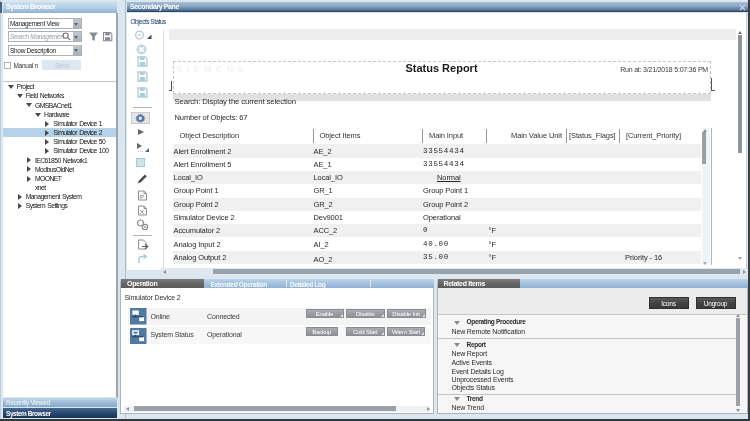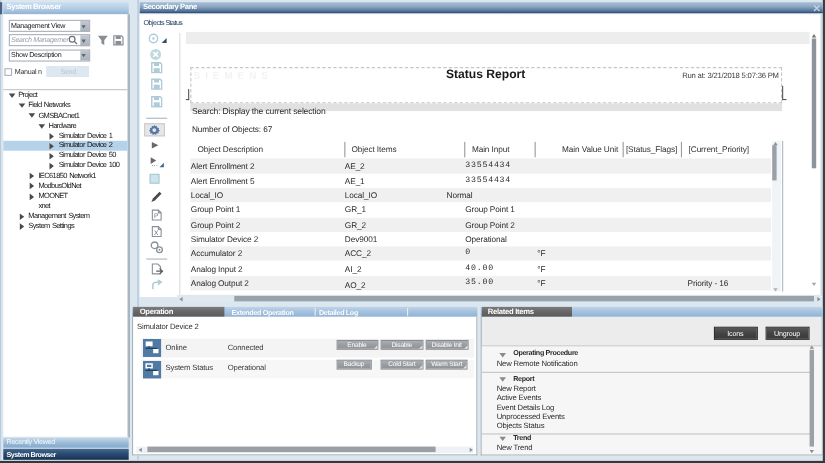--- a/index.html
+++ b/index.html
@@ -179,21 +179,21 @@
 <div class="s75" style="left:173.5px;top:146.5px;color:#2a2a2a;">Alert Enrollment 2</div>
 <div class="s75" style="left:313.5px;top:146.5px;color:#2a2a2a;">AE_2</div>
 <div class="s75 num" style="left:423px;top:146.5px;color:#2a2a2a;">33554434</div>
 <div class="abs" style="left:172.5px;top:157.6px;width:528px;height:13.3px;background:#ffffff;"></div>
 <div class="s75" style="left:173.5px;top:159.8px;color:#2a2a2a;">Alert Enrollment 5</div>
 <div class="s75" style="left:313.5px;top:159.8px;color:#2a2a2a;">AE_1</div>
 <div class="s75 num" style="left:423px;top:159.8px;color:#2a2a2a;">33554434</div>
 <div class="abs" style="left:172.5px;top:170.9px;width:528px;height:13.3px;background:#f0f0f0;"></div>
 <div class="s75" style="left:173.5px;top:173.1px;color:#2a2a2a;">Local_IO</div>
 <div class="s75" style="left:313.5px;top:173.1px;color:#2a2a2a;">Local_IO</div>
-<div class="s75" style="left:406px;top:173.1px;color:#2a2a2a;">Normal</div>
+<div class="s75" style="left:437px;top:173.1px;color:#2a2a2a;text-decoration:underline;">Normal</div>
 <div class="abs" style="left:172.5px;top:184.2px;width:528px;height:13.3px;background:#ffffff;"></div>
 <div class="s75" style="left:173.5px;top:186.4px;color:#2a2a2a;">Group Point 1</div>
 <div class="s75" style="left:313.5px;top:186.4px;color:#2a2a2a;">GR_1</div>
 <div class="s75" style="left:423px;top:186.4px;color:#2a2a2a;">Group Point 1</div>
 <div class="abs" style="left:172.5px;top:197.5px;width:528px;height:13.3px;background:#f0f0f0;"></div>
 <div class="s75" style="left:173.5px;top:199.7px;color:#2a2a2a;">Group Point 2</div>
 <div class="s75" style="left:313.5px;top:199.7px;color:#2a2a2a;">GR_2</div>
 <div class="s75" style="left:423px;top:199.7px;color:#2a2a2a;">Group Point 2</div>
 <div class="abs" style="left:172.5px;top:210.8px;width:528px;height:13.3px;background:#ffffff;"></div>
 <div class="s75" style="left:173.5px;top:213.0px;color:#2a2a2a;">Simulator Device 2</div>

